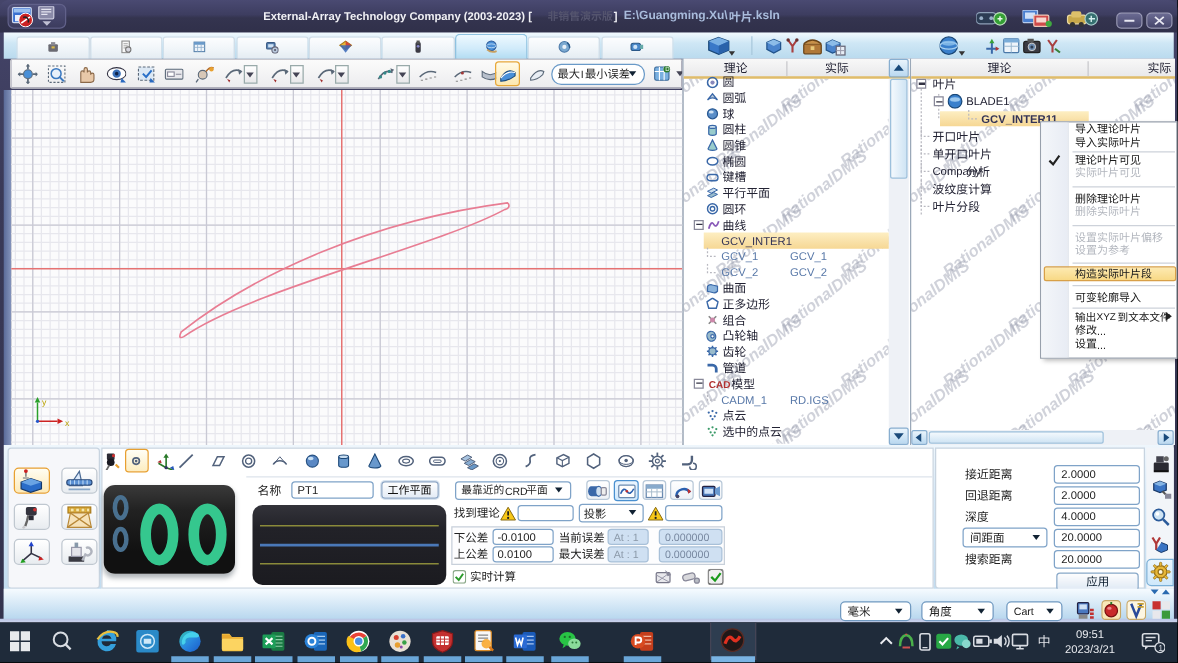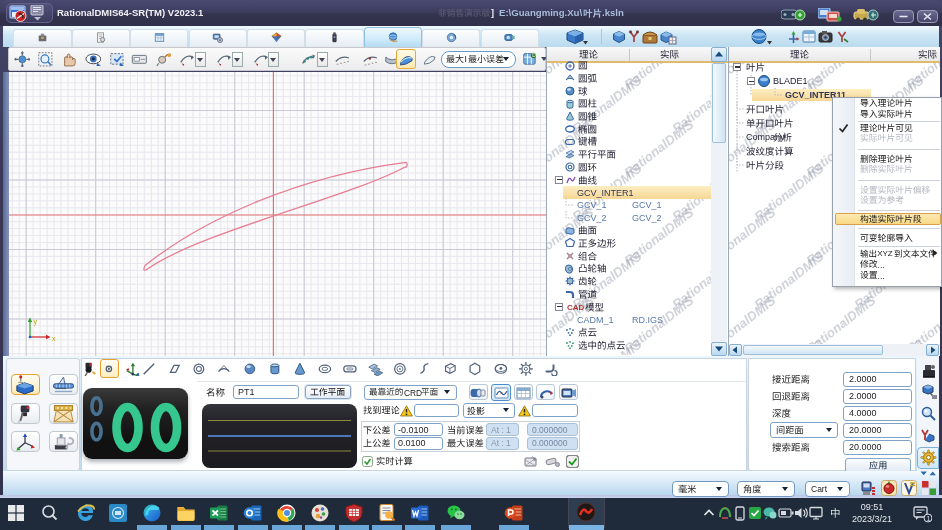--- a/index.html
+++ b/index.html
@@ -140,21 +140,21 @@
 <rect x="3" y="7" width="6" height="5" fill="#e8eefc"></rect>
 <circle cx="11.5" cy="11" r="5.5" fill="#cc2222" stroke="#fff" stroke-width="0.8"></circle>
 <path d="M8 13.5 L15 8.5" stroke="#fff" stroke-width="1.4"></path>
 <path d="M9.5 9 a3 3 0 0 1 4 4" stroke="#222" stroke-width="1.2" fill="none"></path>
 </svg>
     <svg class="ab" style="left:30px;top:5px" width="15" height="16">
 <rect x="1" y="0" width="12" height="10" rx="1" fill="#8a8aa8" stroke="#c8c8dc"></rect>
 <path d="M3 2.5h8M3 4.5h8M3 6.5h5" stroke="#e4e4f0" stroke-width="1"></path>
 <path d="M4 12 h7 l-3.5 3.5 z" fill="#c0c0d4"></path>
 </svg>
-    <div class="ab lt" style="left:57.0px;top:6.4px;font-size:9.5px;font-weight:bold;color:#f0f0f5;line-height:13.7px">RationalDMIS64-SR(TM) V2023.1</div>
+    <div class="ab lt" style="left:210.7px;top:6.7px;font-size:9px;font-weight:bold;color:#f0f0f5;line-height:13.0px">External-Array Technology Company (2003-2023) [</div>
     <svg class="ab" style="left:437.5px;top:7.3px" width="54.2" height="11.5">
       <g fill="#54546e">
         <use href="#g0" transform="translate(0.0,9.0) scale(0.0087,-0.0087)"></use>
         <use href="#g1" transform="translate(8.7,9.0) scale(0.0087,-0.0087)"></use>
         <use href="#g2" transform="translate(17.4,9.0) scale(0.0087,-0.0087)"></use>
         <use href="#g3" transform="translate(26.1,9.0) scale(0.0087,-0.0087)"></use>
         <use href="#g4" transform="translate(34.8,9.0) scale(0.0087,-0.0087)"></use>
         <use href="#g5" transform="translate(43.5,9.0) scale(0.0087,-0.0087)"></use>
       </g>
     </svg>

